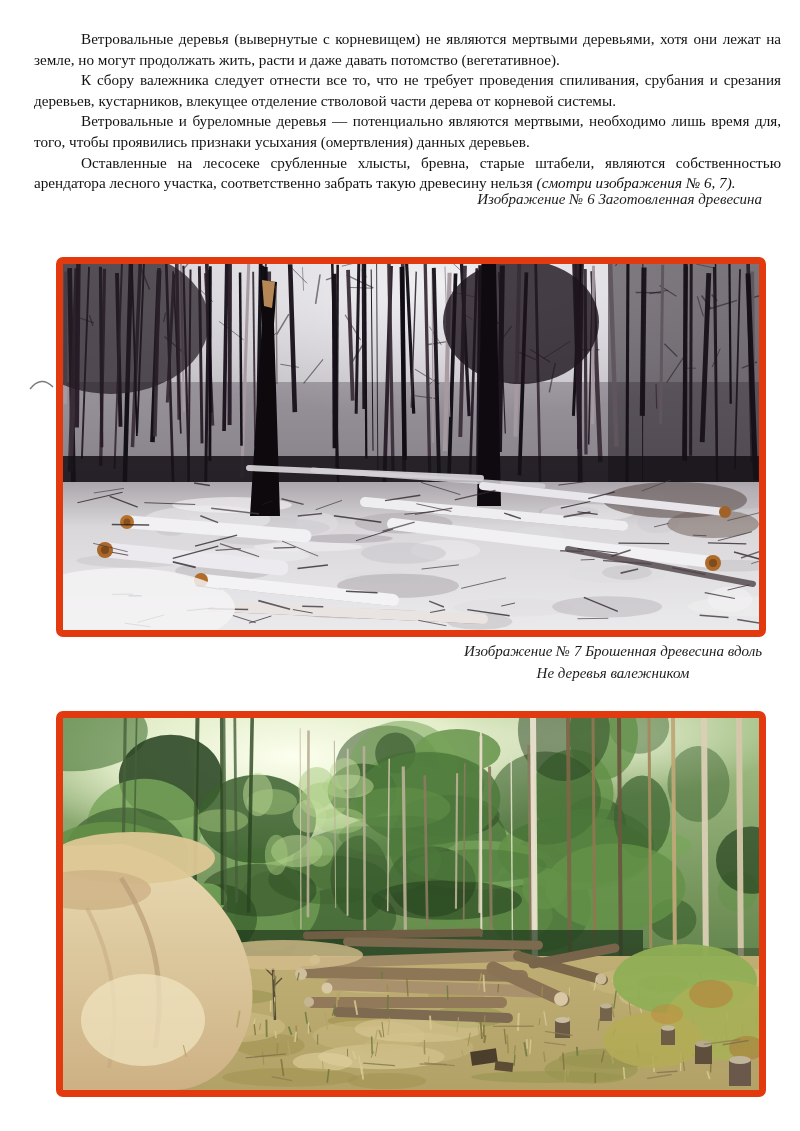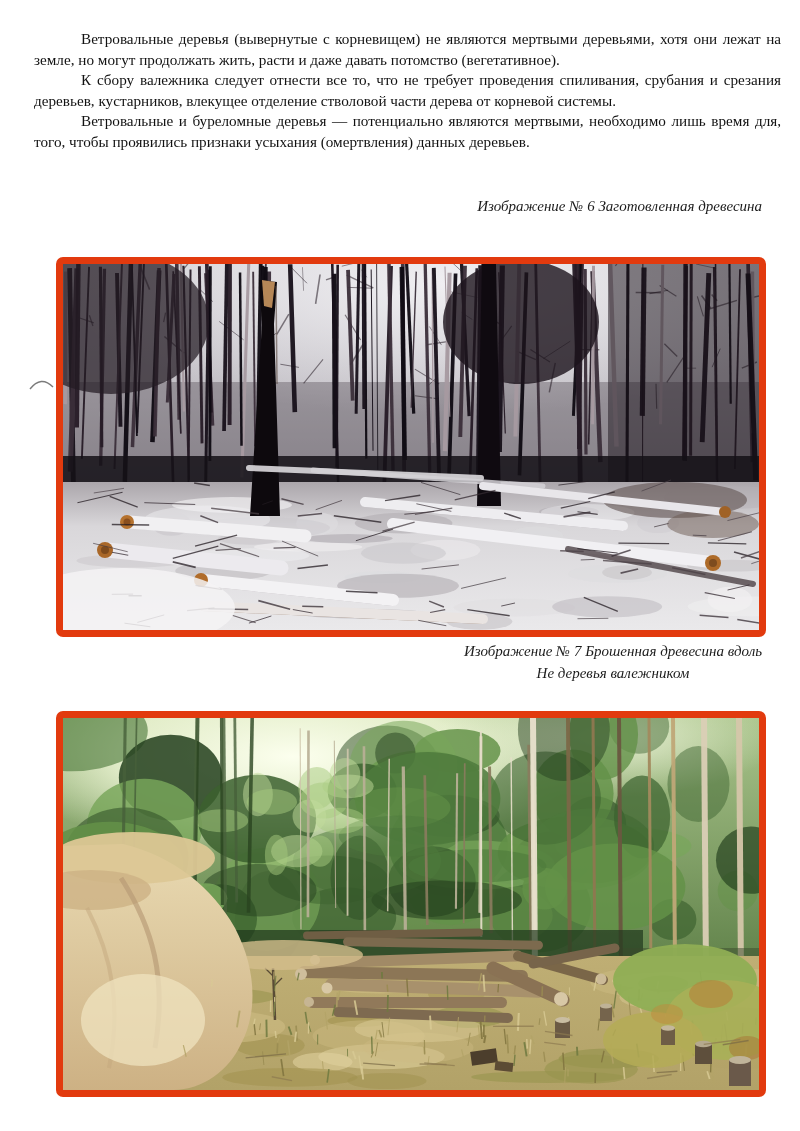--- a/index.html
+++ b/index.html
@@ -9,40 +9,41 @@
   }
   .body-text{
     position:absolute;left:34px;top:29px;width:747px;
     font-size:15.2px;line-height:20.6px;text-align:justify;
   }
   .body-text p{margin:0;text-indent:47px;}
   .caption{
     position:absolute;right:38px;text-align:right;font-style:italic;
     font-size:15px;line-height:22.4px;color:#1c1c1c;
   }
-  .caption-1{top:195px;}
+  .caption-1{top:188px;}
   .caption-2{top:640px;text-align:center;}
   .photo-frame{
     position:absolute;left:56px;width:710px;margin:0;box-sizing:border-box;
     border:7px solid #e23a0e;border-radius:7px;background:#fff;overflow:hidden;
   }
   .frame-6{top:257px;height:380px;}
   .frame-7{top:711px;height:386px;}
   .photo-frame svg{display:block;width:100%;height:100%;}
   .scan-arc{position:absolute;left:22px;top:372px;width:40px;height:26px;}
 </style>
 </head>
 <body>
 
 <div class="page">
 
   <div class="body-text">
     <p><span>Ветровальные деревья (вывернутые с корневищем) не являются мертвыми деревьями, хотя они лежат на земле, но могут продолжать жить, расти и даже давать потомство (вегетативное).</span></p>
     <p><span>К сбору валежника следует отнести все то, что не требует проведения спиливания, срубания и срезания деревьев, кустарников, влекущее отделение стволовой части дерева от корневой системы.</span></p>
     <p><span>Ветровальные и буреломные деревья — потенциально являются мертвыми, необходимо лишь время для, того, чтобы проявились признаки усыхания (омертвления) данных деревьев.</span></p>
+    <p><span>Оставленные на лесосеке срубленные хлысты, бревна, старые штабели, являются собственностью арендатора лесного участка, соответственно забрать такую древесину нельзя </span><i>(смотри изображения № 6, 7).</i></p>
   </div>
 
   <div class="caption caption-1">
     <div>Изображение № 6 Заготовленная древесина</div>
   </div>
 
   <figure class="photo-frame frame-6">
     <svg viewBox="0 0 696 366" preserveAspectRatio="none" role="img" aria-label="Зимняя лесосека: снег, брошенные брёвна и сучья среди тёмных стволов">
       <defs>
         <linearGradient id="sky1" x1="0" y1="0" x2="0" y2="1">

